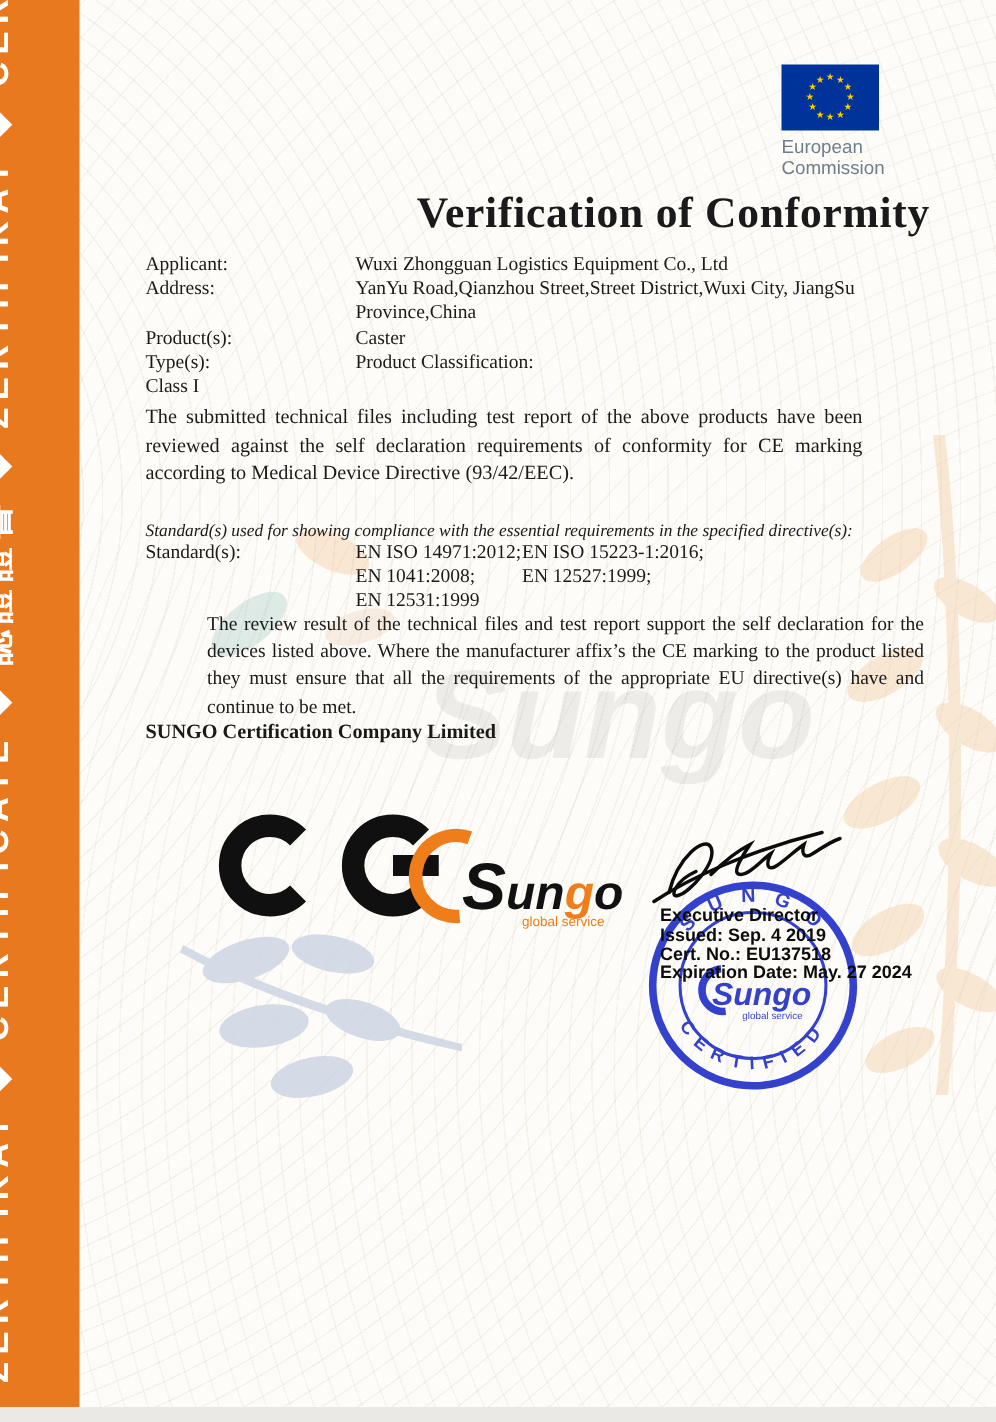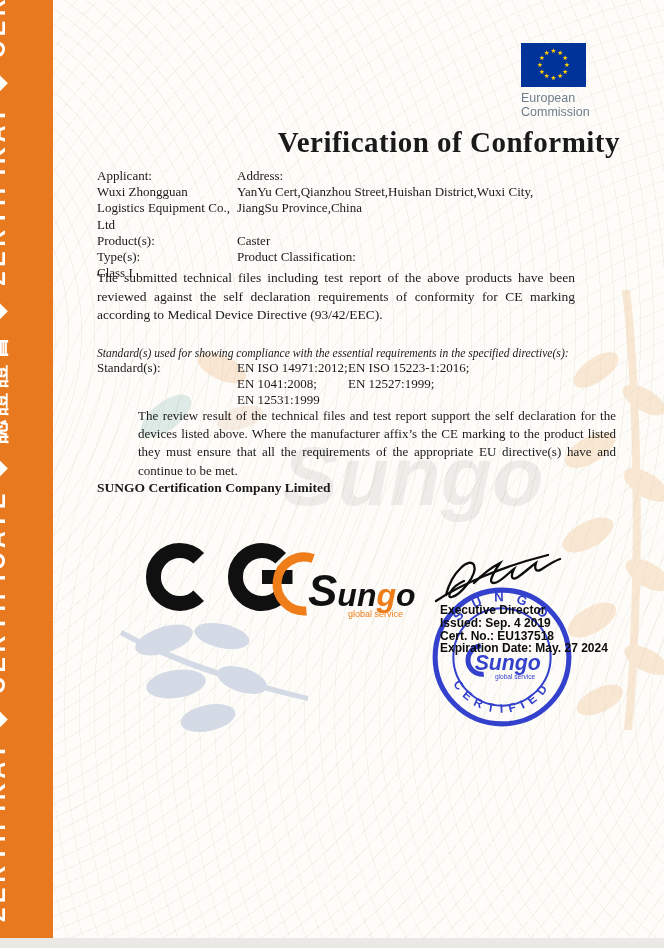--- a/index.html
+++ b/index.html
@@ -105,23 +105,23 @@
         <text x="25.75" y="10.31">★</text>
       </g>
     </svg>
   </div>
   <div class="eu-label">European Commission</div>
 
   <div class="title">Verification of Conformity</div>
 
   <div class="info-grid">
     <div>Applicant:</div>
+    <div>Wuxi Zhongguan Logistics Equipment Co., Ltd</div>
     <div>Address:</div>
-    <div>Wuxi Zhongguan Logistics Equipment Co., Ltd</div>
-    <div>YanYu Cert,Qianzhou Street,Huishan District,Wuxi City, JiangSu Province,China</div>
+    <div>YanYu Road,Qianzhou Street,Street District,Wuxi City, JiangSu Province,China</div>
     <div>Product(s):</div>
     <div>Caster</div>
     <div>Type(s):</div>
     <div>Product Classification:</div>
     <div>Class I</div>
   </div>
 
   <div class="decl">The submitted technical files including test report of the above products have been reviewed against the self declaration requirements of conformity for CE marking according to Medical Device Directive (93/42/EEC).</div>
 
   <div class="std-note">Standard(s) used for showing compliance with the essential requirements in the specified directive(s):</div>

